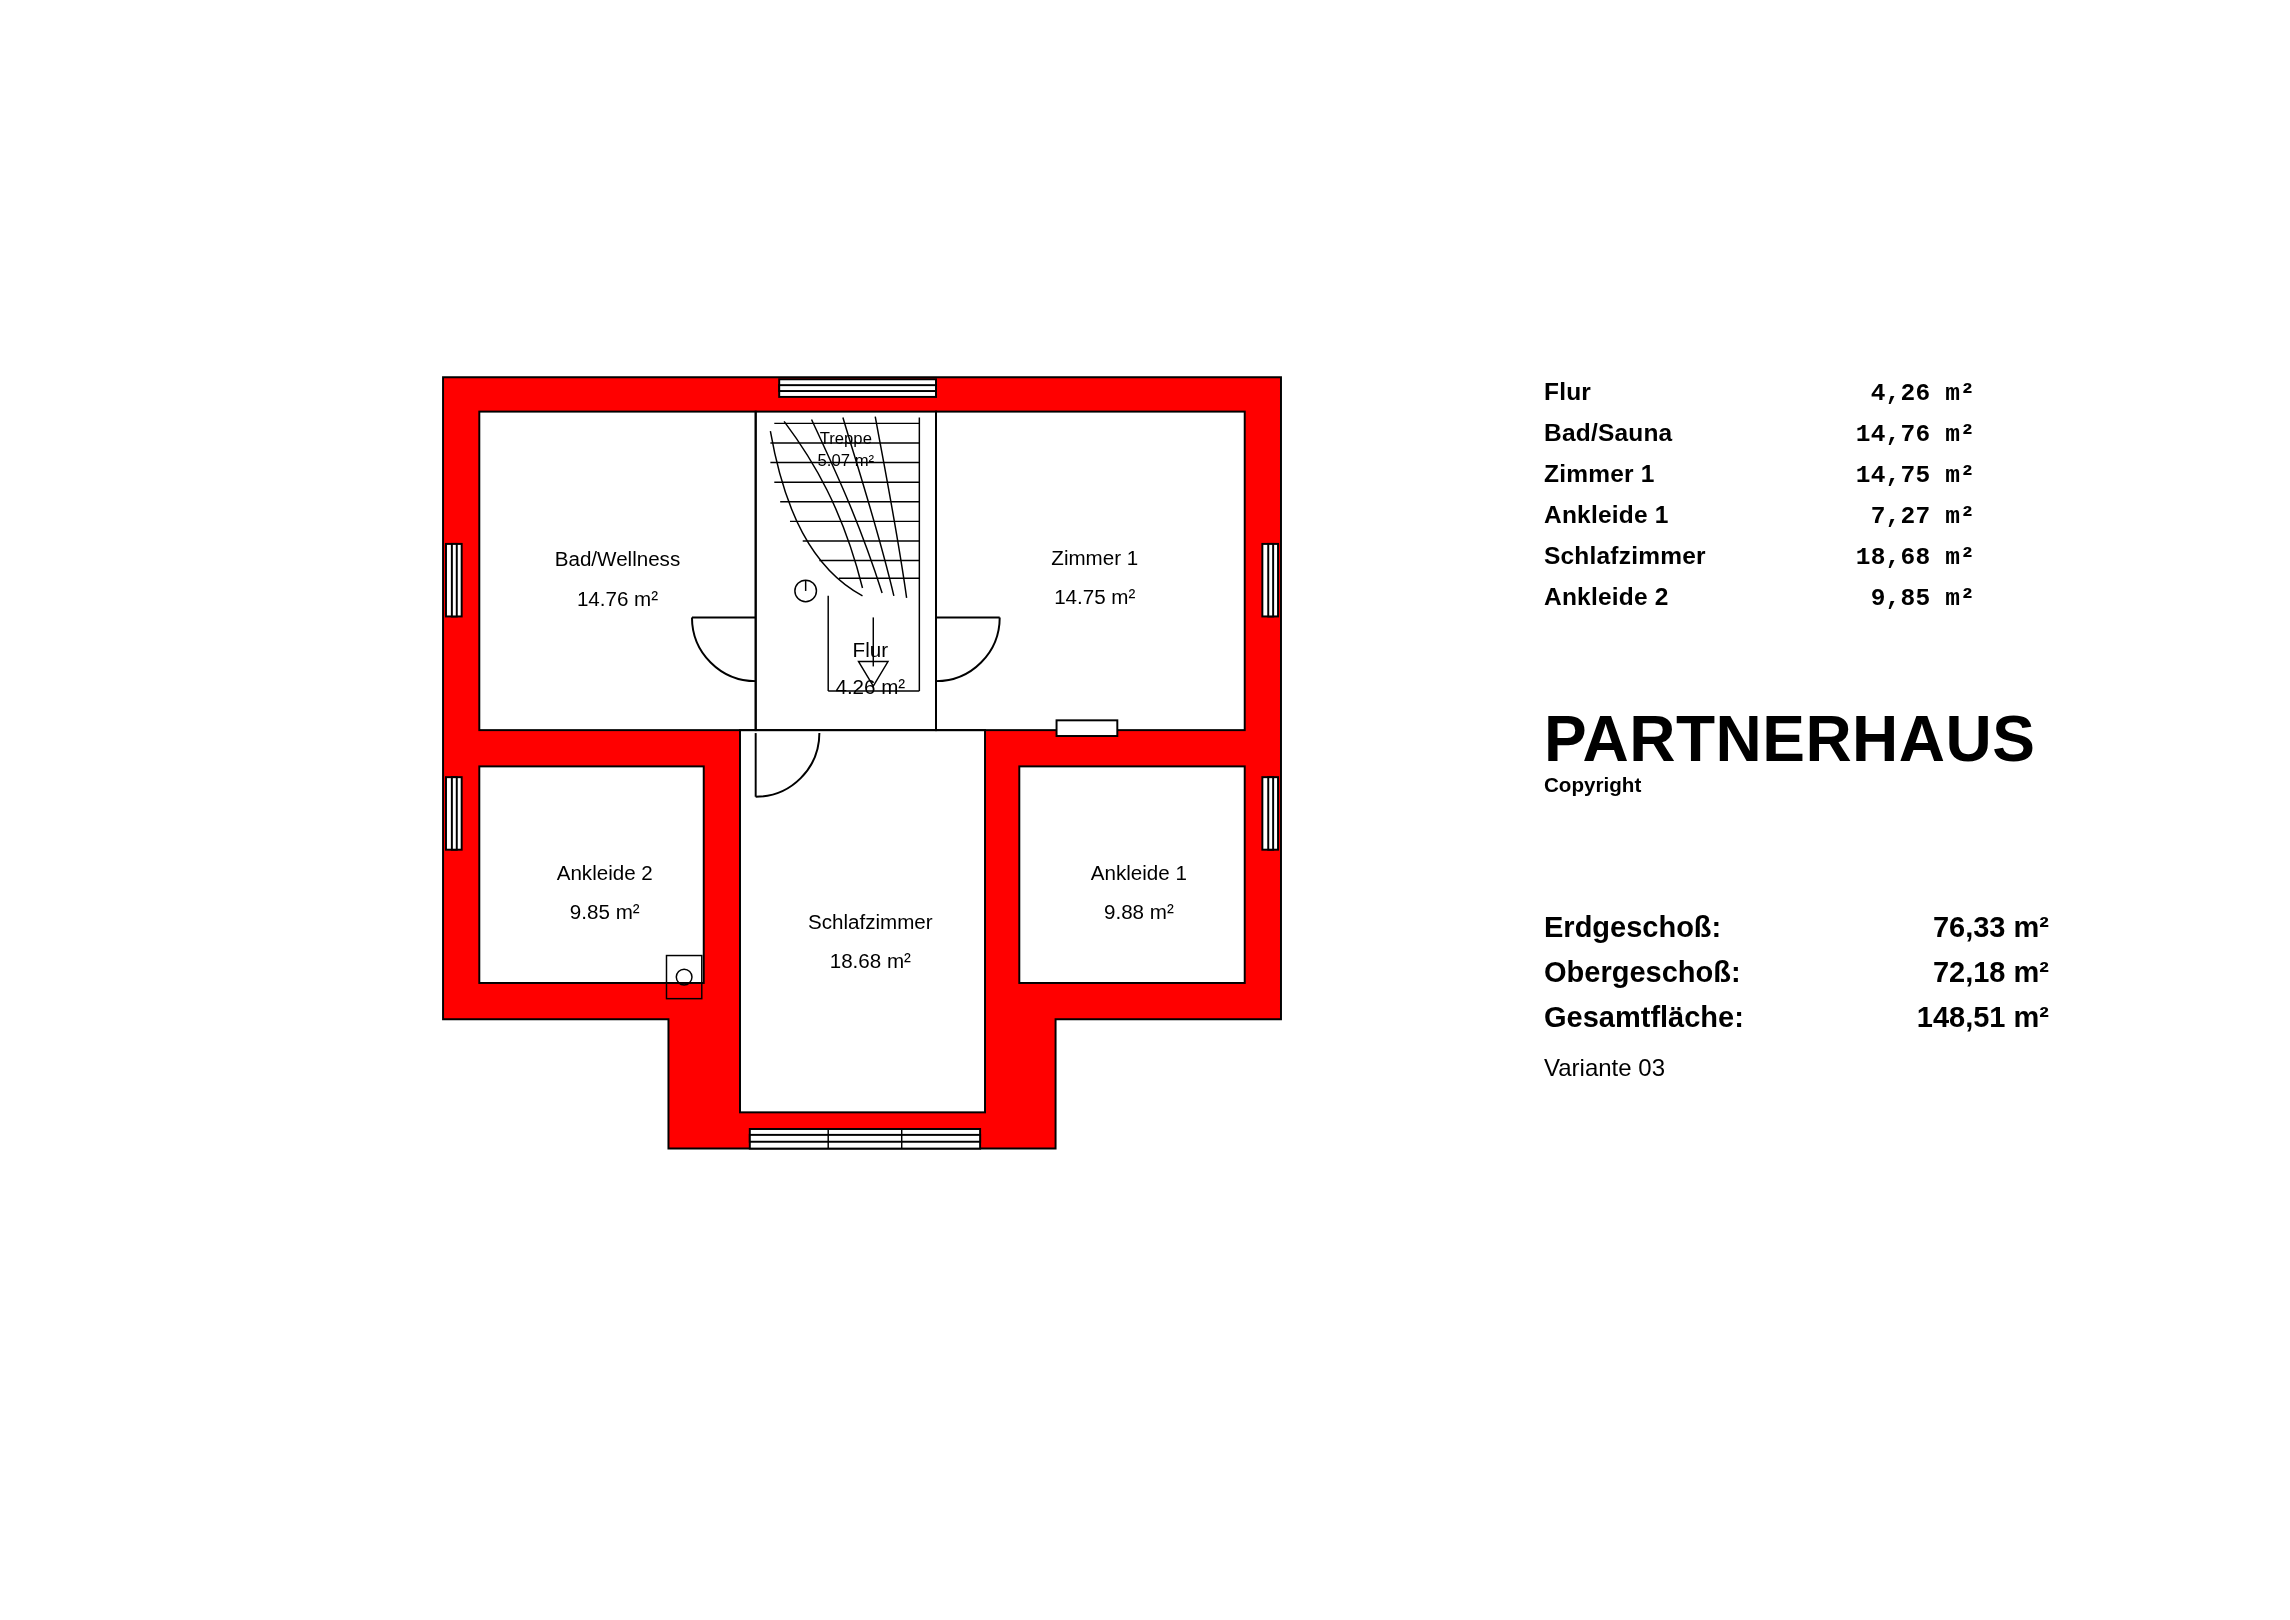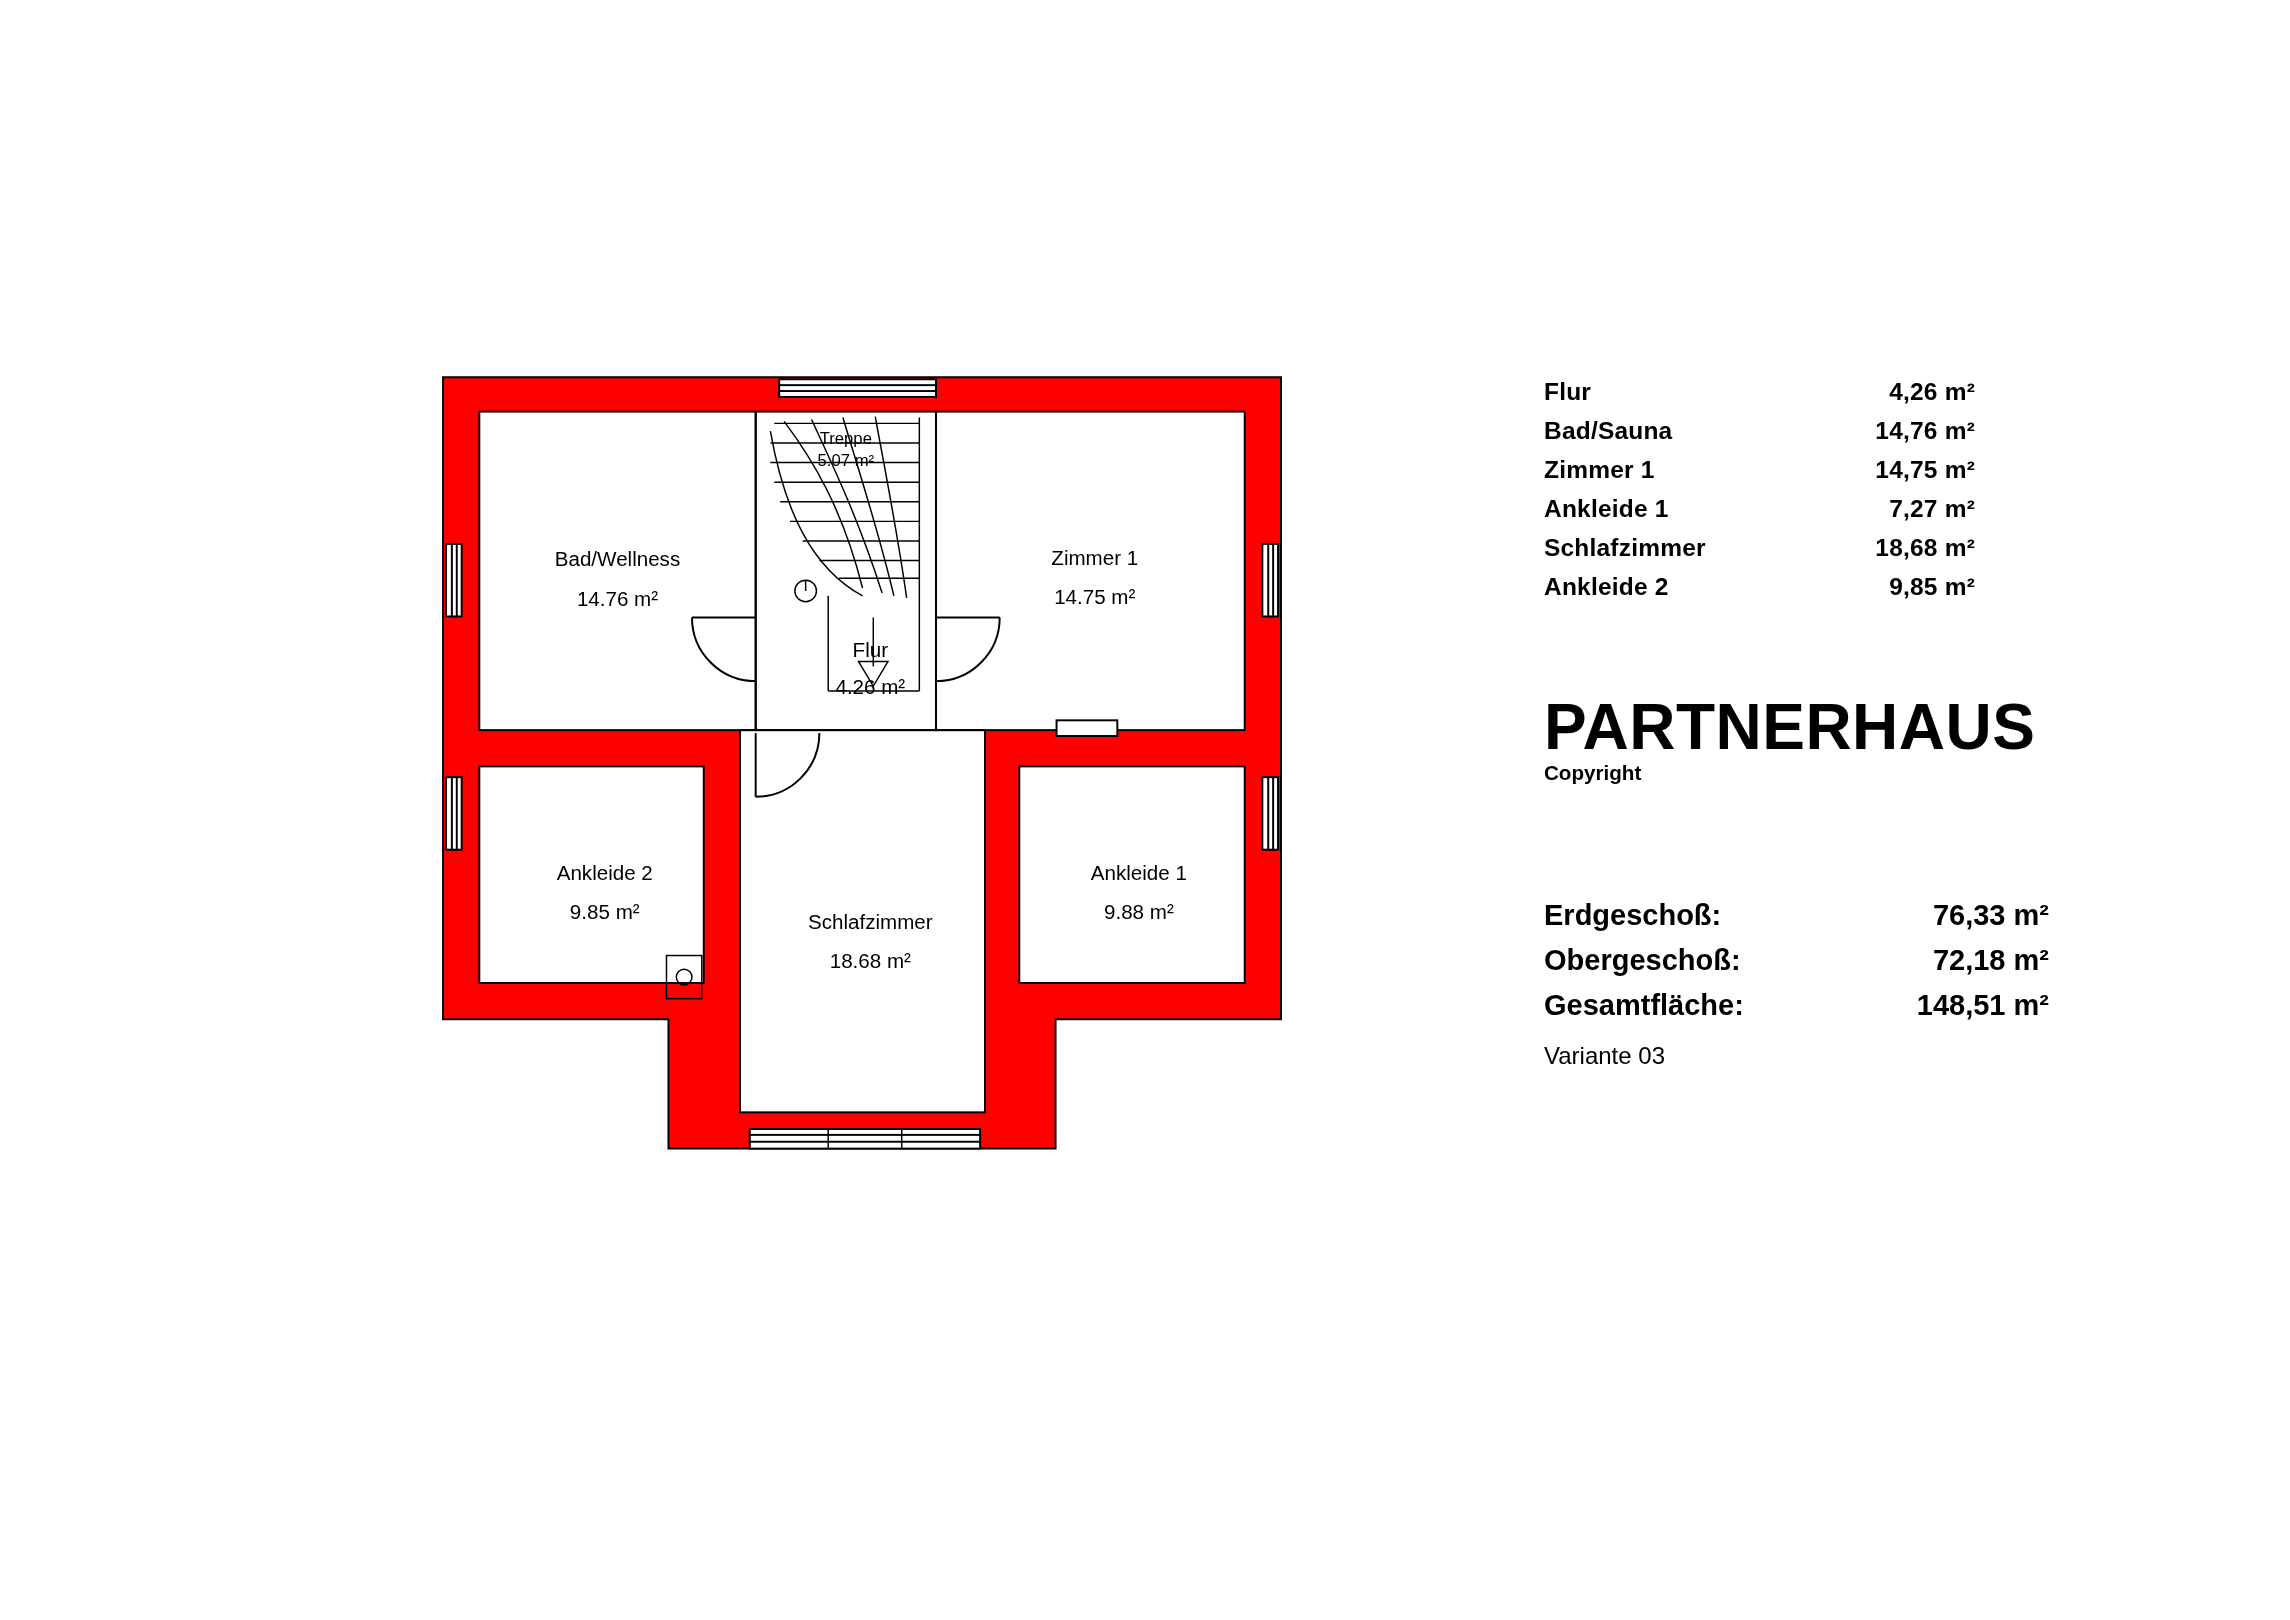--- a/index.html
+++ b/index.html
@@ -39,21 +39,21 @@
   .room-row {
     display: flex;
     justify-content: space-between;
     align-items: baseline;
     font-size: 24.5px;
     font-weight: bold;
     line-height: 39px;
     letter-spacing: 0.2px;
   }
   .room-row .r-name { text-align: left; }
-  .room-row .r-area { text-align: right; }
+  .room-row .r-area { text-align: right; font-family: Liberation Mono, monospace; }
 
   .brand-block {
     margin-top: 94px;
   }
   .brand-title {
     font-size: 64px;
     font-weight: bold;
     letter-spacing: 0.5px;
     line-height: 55px;
   }

